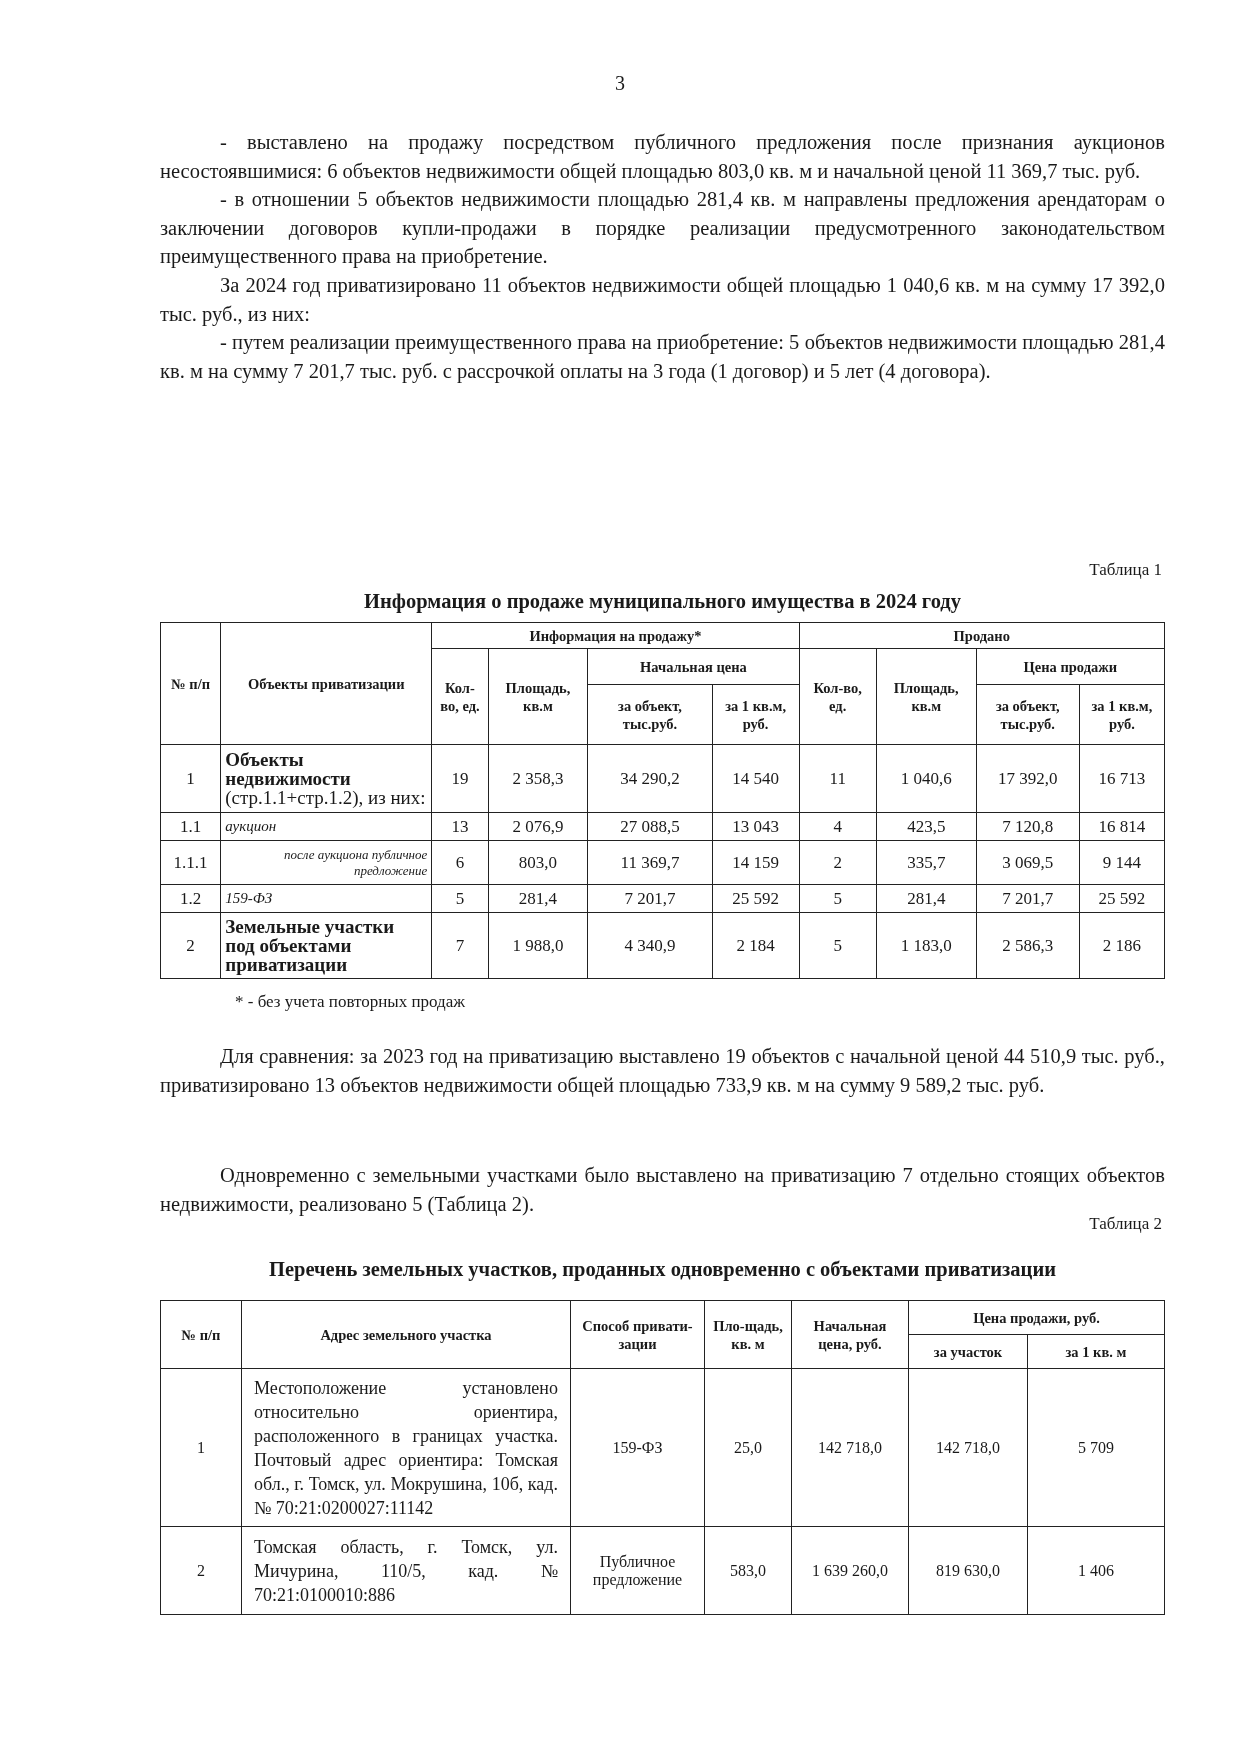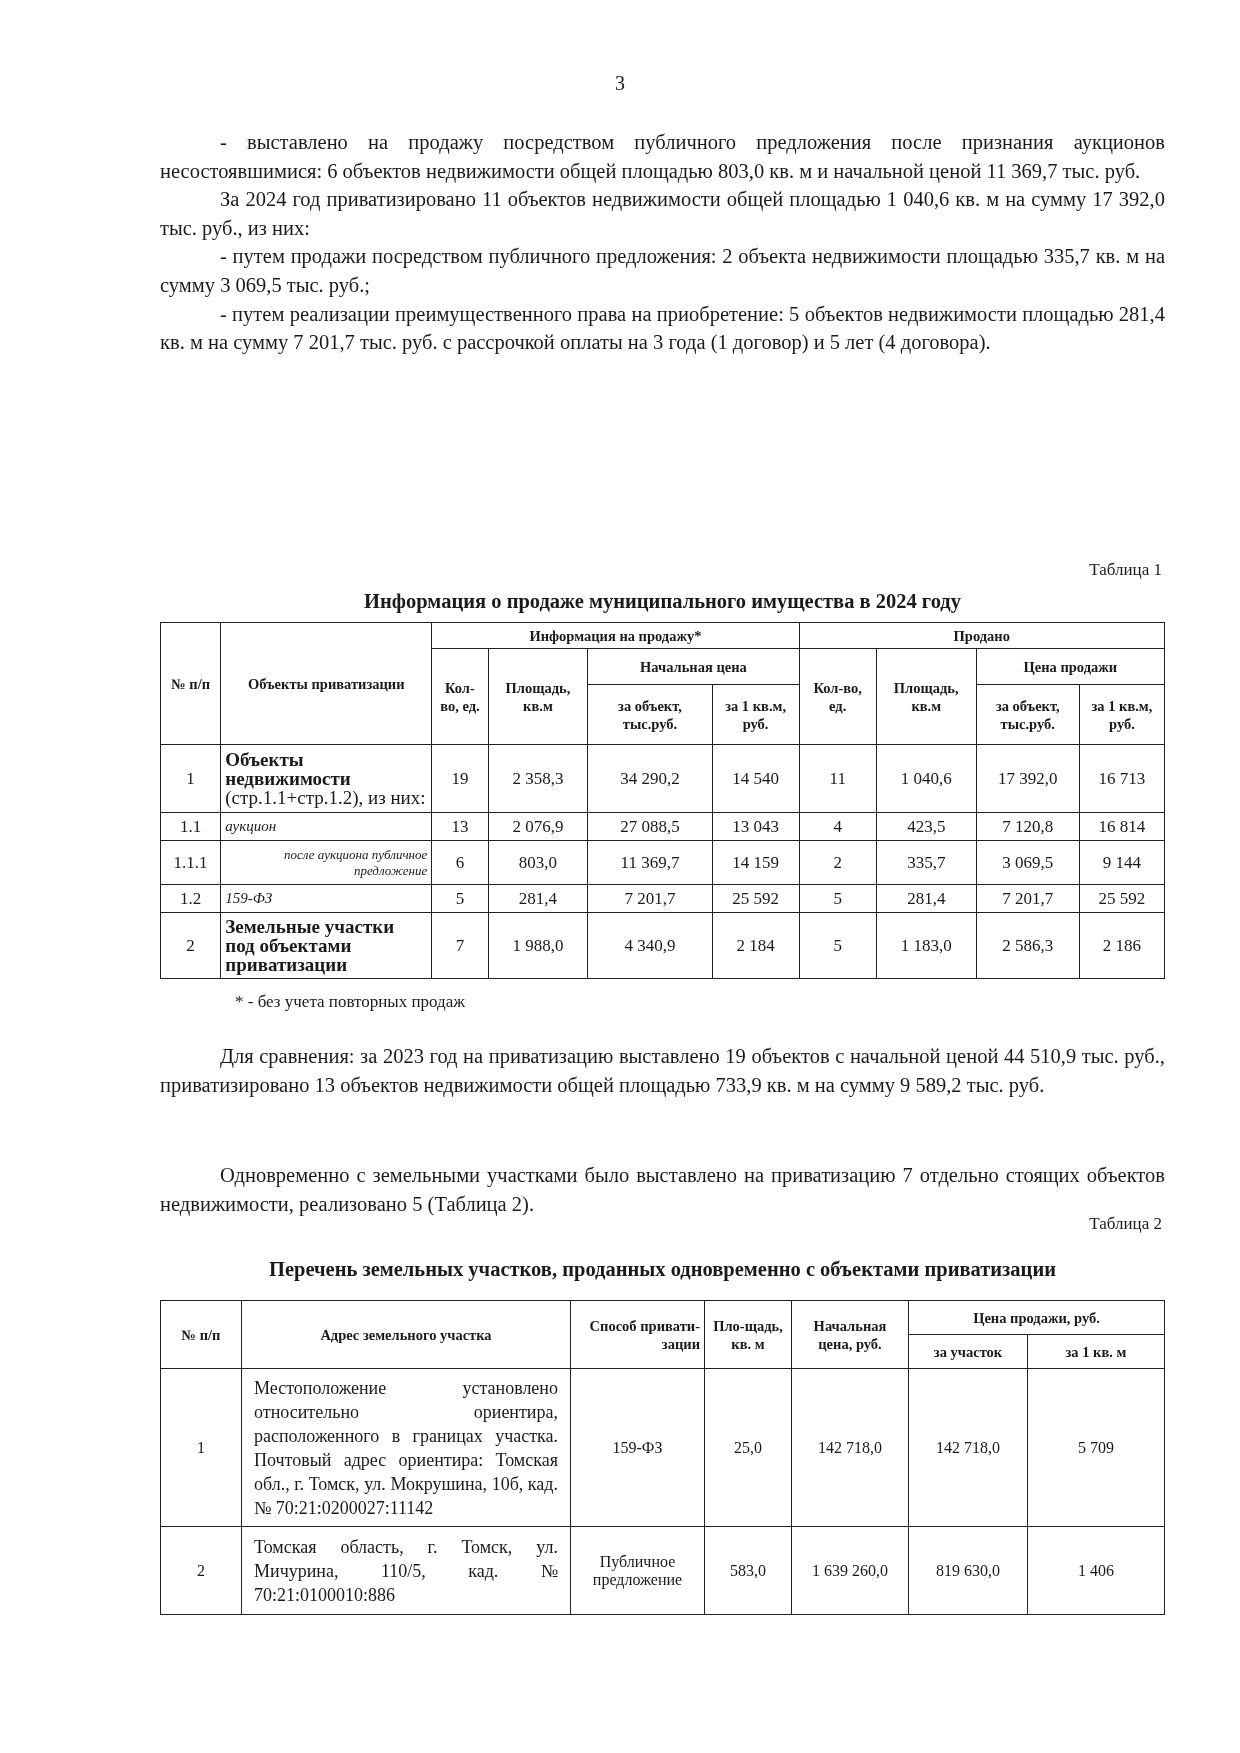--- a/index.html
+++ b/index.html
@@ -21,22 +21,22 @@
   .t2 td.addr { text-align:justify; font-size:18px; line-height:24px; padding:6px 12px;margin-top:8px; }
   .t2 td { font-size:16px; }
 </style>
 </head>
 <body>
 
 <div class="page-num">3</div>
 
 <div class="body-text" style="top:128px;">
   <p>- выставлено на продажу посредством публичного предложения после признания аукционов несостоявшимися: 6 объектов недвижимости общей площадью 803,0 кв. м и начальной ценой 11 369,7 тыс. руб.</p>
+  <p>- в отношении 5 объектов недвижимости площадью 281,4 кв. м направлены предложения арендаторам о заключении договоров купли-продажи в порядке реализации предусмотренного законодательством преимущественного права на приобретение.</p>
   <p>За 2024 год приватизировано 11 объектов недвижимости общей площадью 1 040,6 кв. м на сумму 17 392,0 тыс. руб., из них:</p>
-  <p>- путем продажи посредством публичного предложения: 2 объекта недвижимости площадью 335,7 кв. м на сумму 3 069,5 тыс. руб.;</p>
   <p>- путем реализации преимущественного права на приобретение: 5 объектов недвижимости площадью 281,4 кв. м на сумму 7 201,7 тыс. руб. с рассрочкой оплаты на 3 года (1 договор) и 5 лет (4 договора).</p>
 </div>
 
 <div class="table-label" style="top:560px;">Таблица 1</div>
 <div class="table-title" style="top:590px;">Информация о продаже муниципального имущества в 2024 году</div>
 
 <table class="t1" style="top:622px;">
   <tbody>
       <tr style="height:26px;">
     <th rowspan="3" style="width:52px;">№ п/п</th>
@@ -132,21 +132,21 @@
 </div>
 
 <div class="table-label" style="top:1214px;">Таблица 2</div>
 <div class="table-title" style="top:1258px;">Перечень земельных участков, проданных одновременно с объектами приватизации</div>
 
 <table class="t2" style="top:1300px;">
   <tbody>
       <tr style="height:34px;">
     <th rowspan="2" style="width:72px;">№ п/п</th>
     <th rowspan="2" style="width:320px;">Адрес земельного участка</th>
-    <th rowspan="2" style="width:125px;text-align:right;">Способ привати-зации</th>
+    <th rowspan="2" style="width:125px;">Способ привати-зации</th>
     <th rowspan="2" style="width:78px;">Пло-щадь, кв. м</th>
     <th rowspan="2" style="width:108px;">Начальная цена, руб.</th>
     <th colspan="2">Цена продажи, руб.</th>
   </tr>
   <tr style="height:34px;">
     <th style="width:110px;">за участок</th>
     <th>за 1 кв. м</th>
   </tr>
   <tr style="height:158px;">
     <td>1</td>

